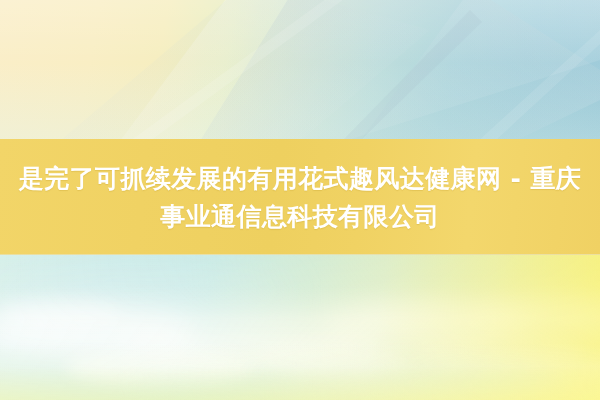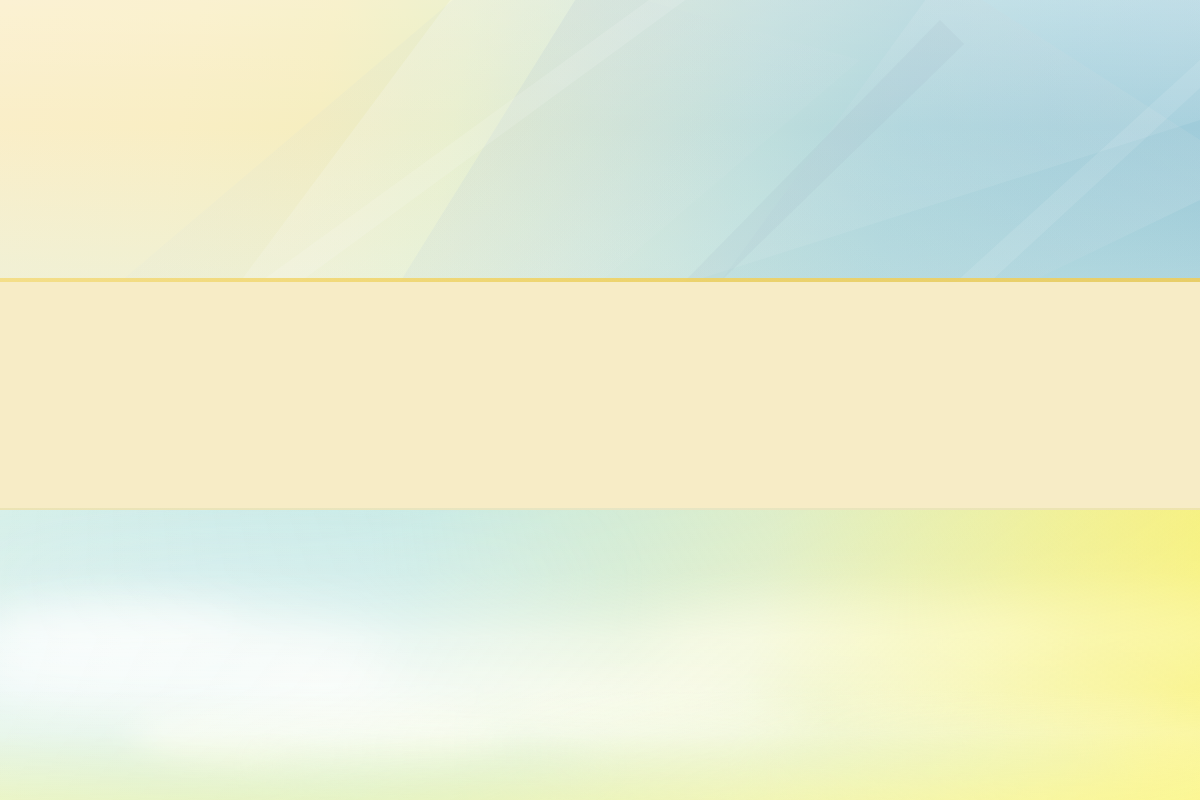--- a/index.html
+++ b/index.html
@@ -214,20 +214,23 @@
         <polygon points="95,141 300,141 430,30 250,-20 60,141" fill="url(#fg4)" opacity="0.55"></polygon>
 
         <polygon points="352,-20 370,-20 150,141 130,141" fill="#ffffff" opacity="0.13"></polygon>
         <polygon points="470,10 482,22 360,141 342,141" fill="#8fa9b8" opacity="0.10"></polygon>
         <polygon points="600,30 600,44 495,141 478,141" fill="#ffffff" opacity="0.10"></polygon>
       </svg>
     </div>
   </div>
 
   <div class="band-top-edge"></div>
+  <div class="band">
+    <h1 class="headline">是完了可抓续发展的有用花式趣风达健康网 - 重庆事业通信息科技有限公司</h1>
+  </div>
   <div class="band-bottom-edge"></div>
 
   <div class="bottom-section">
     <div class="bottom-clouds">
       <svg viewBox="0 0 600 145" preserveAspectRatio="none" xmlns="http://www.w3.org/2000/svg">
         <defs>
           <filter id="blurA" x="-40%" y="-60%" width="180%" height="240%">
             <feGaussianBlur stdDeviation="13"></feGaussianBlur>
           </filter>
           <filter id="blurB" x="-40%" y="-60%" width="180%" height="240%">

